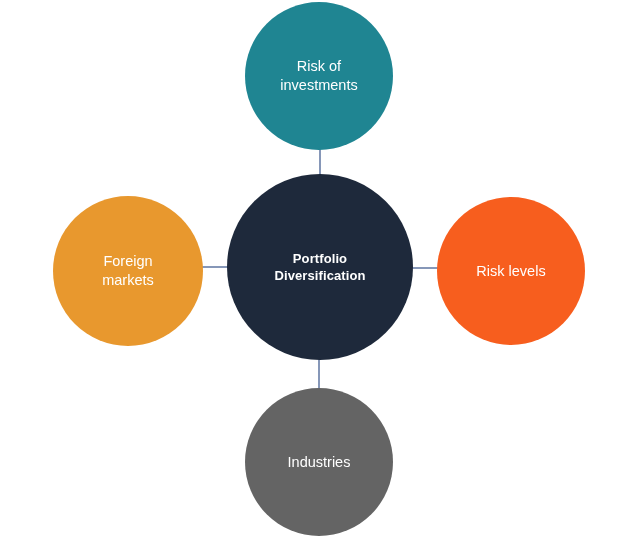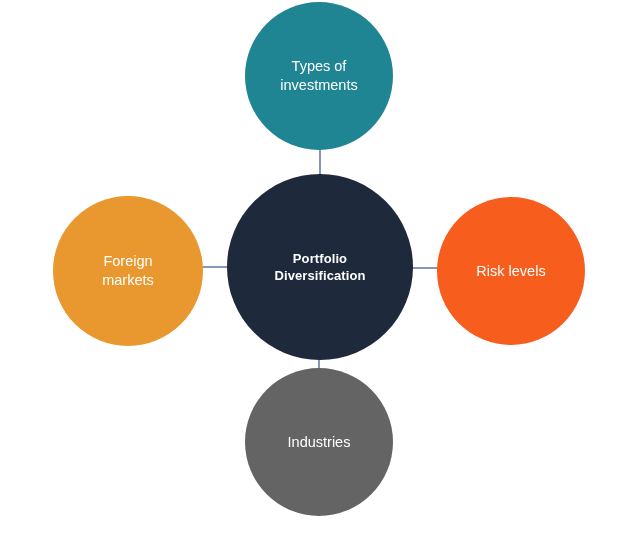--- a/index.html
+++ b/index.html
@@ -72,21 +72,21 @@
     text-align: center;
   }
   #node-right {
     left: 437px;
     top: 197px;
     width: 148px;
     height: 148px;
   }
   #node-bottom {
     left: 245px;
-    top: 368px;
+    top: 388px;
     width: 148px;
     height: 148px;
   }
   
   #connector-top {
     left: 319px;
     top: 148px;
     width: 2px;
     height: 28px;
   }
@@ -113,21 +113,21 @@
 <body>
 
 <div id="canvas" style="background-color: rgb(255, 255, 255);">
 
   <div class="connector" id="connector-top" style="background-color: rgb(134, 151, 184);"></div>
   <div class="connector" id="connector-bottom" style="background-color: rgb(134, 151, 184);"></div>
   <div class="connector" id="connector-left" style="background-color: rgb(134, 151, 184);"></div>
   <div class="connector" id="connector-right" style="background-color: rgb(134, 151, 184);"></div>
 
   <div class="node satellite" id="node-top" style="background-color: rgb(31, 133, 146);">
-    <span class="node-label">Types of
+    <span class="node-label">Risk of
 investments</span>
   </div>
 
   <div class="node satellite" id="node-left" style="background-color: rgb(232, 152, 46);">
     <span class="node-label">Foreign
 markets</span>
   </div>
 
   <div class="node satellite" id="node-right" style="background-color: rgb(247, 94, 30);">
     <span class="node-label">Risk levels</span>

